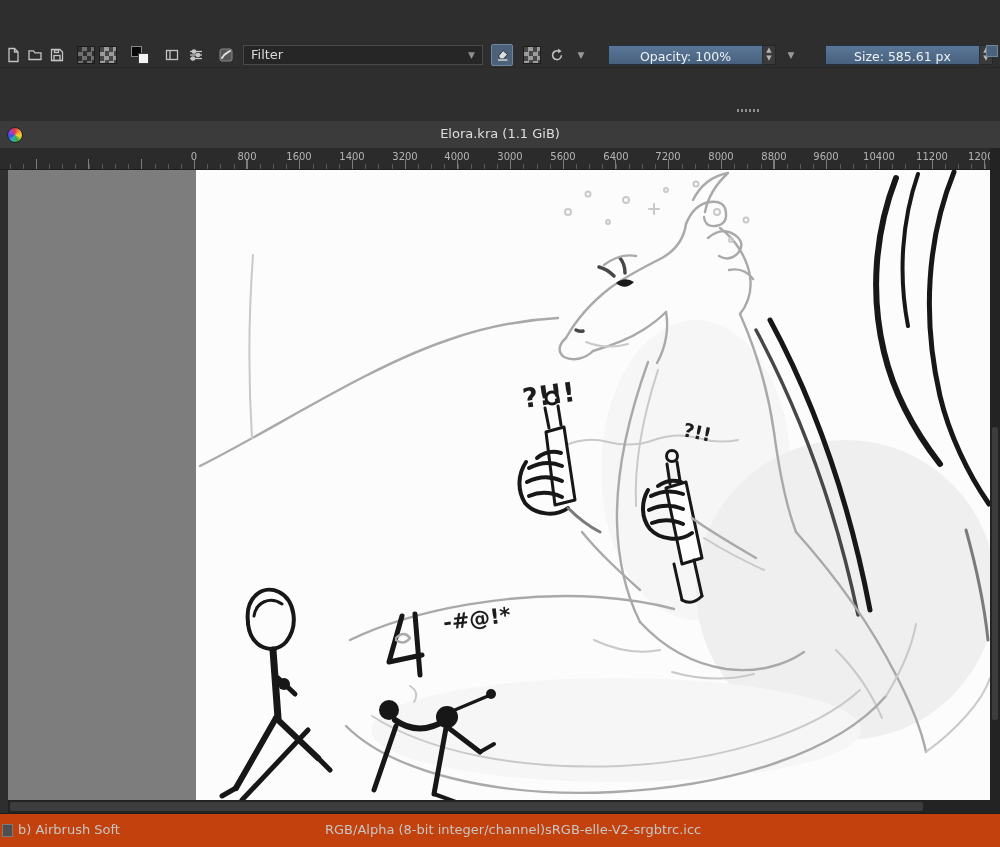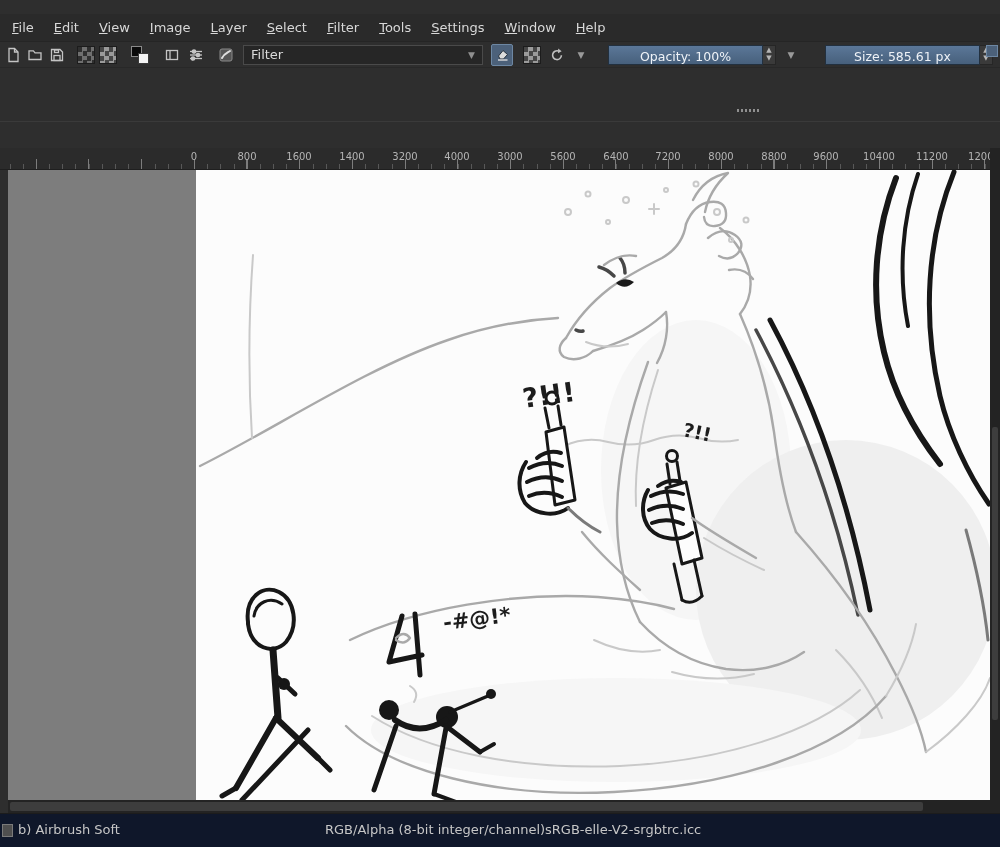--- a/index.html
+++ b/index.html
@@ -61,21 +61,21 @@
 
   .canvas-area { position:absolute; left:8px; right:10px; top:170px; height:630px; background:#7d7d7d; overflow:hidden; }
   .paper { position:absolute; left:188px; top:0; width:794px; height:630px; background:#fcfcfc; }
   .paper svg { position:absolute; left:0; top:0; }
 
   .hscroll { position:absolute; left:8px; right:10px; top:800px; height:13px; background:#232323; }
   .hscroll .thumb { position:absolute; left:2px; top:2px; height:9px; width:93%; background:#3d3d3d; border-radius:2px; }
   .vscroll { position:absolute; right:0; top:148px; width:10px; height:665px; background:#232323; }
   .vscroll .thumb { position:absolute; left:2px; width:6px; top:42%; height:44%; background:#3d3d3d; border-radius:2px; }
 
-  .statusbar { position:absolute; left:0; top:813px; width:100%; height:34px; background:#0f172a;
+  .statusbar { position:absolute; left:0; top:813px; width:100%; height:34px; background:#c2410c;
                border-top:1px solid #1c1c1c; font-size:13px; color:#c6c6c6; }
   .status-icon { position:absolute; left:2px; top:10px; width:11px; height:13px; background:#4f4f4f; border:1px solid #7a7a7a; }
   .sb-brush { position:absolute; left:18px; top:8px; }
   .sb-mode { position:absolute; left:325px; top:8px; }
   .sb-profile { position:absolute; left:545px; top:8px; }
 
   
   .s1 { stroke:#c9c9c9; stroke-width:2; }
   .s2 { stroke:#a9a9a9; stroke-width:2.4; }
   .s3 { stroke:#7a7a7a; stroke-width:3; }
@@ -84,33 +84,20 @@
   .shade { fill:#efefef; stroke:none; }
   .shade2 { fill:#f6f6f6; stroke:none; }
   .scribble { font-family:"DejaVu Sans", sans-serif; font-weight:bold; fill:#1c1c1c; stroke:none; }
 </style>
 </head>
 <body>
 
 <div id="app">
 
 
-  <div class="menubar">
-    <span class="menu-item">File</span>
-    <span class="menu-item">Edit</span>
-    <span class="menu-item">View</span>
-    <span class="menu-item">Image</span>
-    <span class="menu-item">Layer</span>
-    <span class="menu-item">Select</span>
-    <span class="menu-item">Filter</span>
-    <span class="menu-item">Tools</span>
-    <span class="menu-item">Settings</span>
-    <span class="menu-item">Window</span>
-    <span class="menu-item">Help</span>
-  </div>
 
   <div class="toolbar">
     <div class="tbtn">
       <svg width="16" height="16" fill="none" stroke="#c4c4c4" stroke-width="1.3">
           <path d="M4 1.5 h5.5 L13 5 v9.5 H4 Z"></path>
           <path d="M9.5 1.5 V5 H13"></path>
         </svg>
     </div>
     <div class="tbtn">
       <svg width="16" height="16" fill="none" stroke="#c4c4c4" stroke-width="1.3">
@@ -191,20 +178,24 @@
         <span>▲</span>
         <span>▼</span>
       </div>
   </div>
   <div class="overflow-sq"></div>
 
   <div class="gapzone">
     <div class="splitter"></div>
   </div>
 
+  <div class="docbar">
+    <div class="kicon"></div>
+    <div class="dtitle">Elora.kra (1.1 GiB)</div>
+  </div>
 
   <div class="ruler">
     <span class="rlabel" style="left:194px">0</span>
     <span class="rlabel" style="left:247px">800</span>
     <span class="rlabel" style="left:299px">1600</span>
     <span class="rlabel" style="left:352px">1400</span>
     <span class="rlabel" style="left:405px">3200</span>
     <span class="rlabel" style="left:457px">4000</span>
     <span class="rlabel" style="left:510px">3000</span>
     <span class="rlabel" style="left:563px">5600</span>

